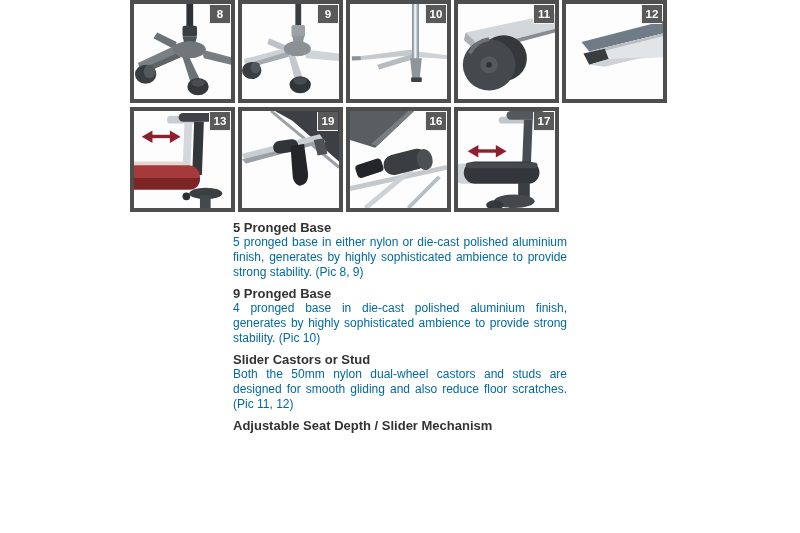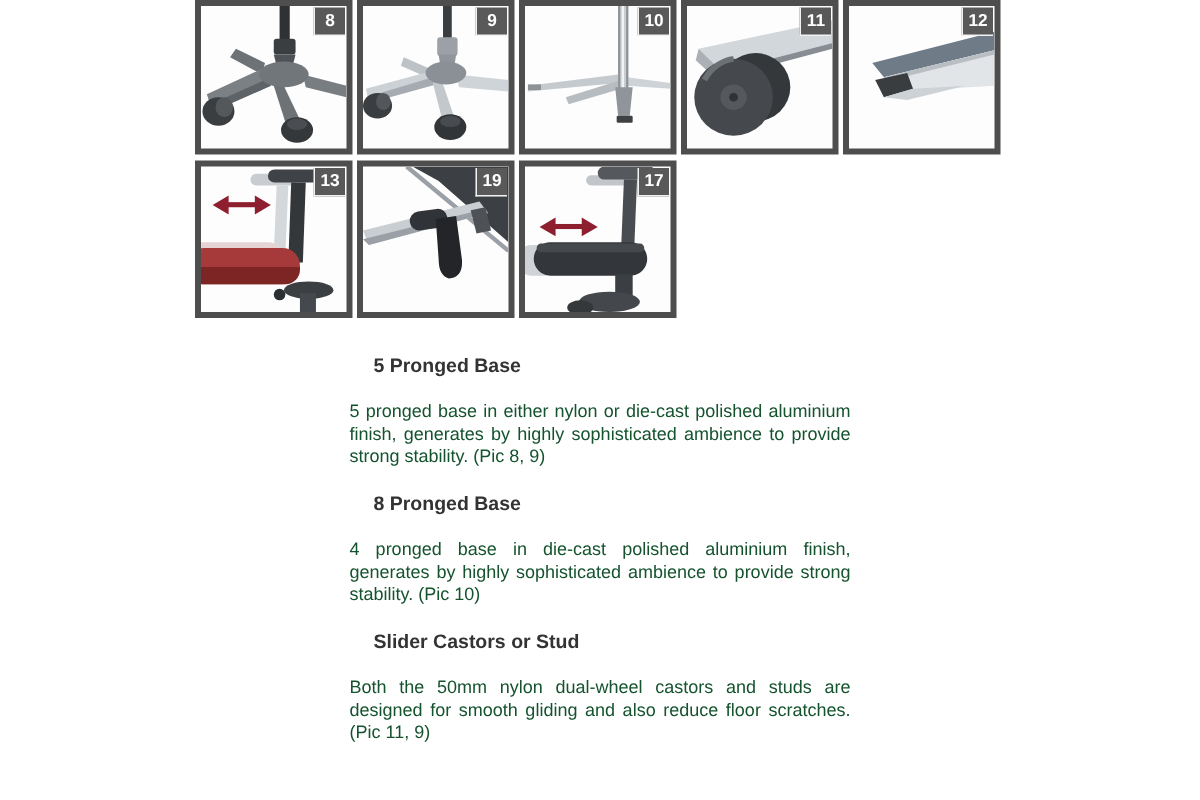--- a/index.html
+++ b/index.html
@@ -23,24 +23,24 @@
     background:#595959; color:#ffffff; font-size:11.5px; font-weight:bold;
     display:flex; align-items:center; justify-content:center;
     border-left:1px solid #f2f2f2; border-bottom:1px solid #f2f2f2;
   }
   .copy {
     position:absolute; left:233px; top:220px; width:346px;
     font-size:12px; line-height:15px;
   }
   .copy h3 {
     font-size:13px; font-weight:bold; color:#333333;
-    line-height:15px; margin:16px;
+    line-height:15px; margin:0;
   }
   .copy p {
-    text-align:justify; margin:0 12px 6px 0; color:#14532d;
+    text-align:justify; margin:0 12px 6px 0; color:#0369a1;
   }
 </style>
 </head>
 <body>
 
 <div class="gallery">
 
   <figure class="tile">
     <svg viewBox="0 0 100 100" preserveAspectRatio="none">
       <rect x="54" y="0" width="7" height="26" fill="#2f3235"></rect>
@@ -148,20 +148,33 @@
       <line x1="30" y1="0" x2="100" y2="58" stroke="#9aa0a5" stroke-width="3"></line>
       <polygon points="0,44 80,24 86,32 4,54" fill="#c9ced3"></polygon>
       <polygon points="0,50 84,29 86,32 4,54" fill="#9aa0a5"></polygon>
       <polygon points="74,30 84,28 88,44 78,46" fill="#4e5257"></polygon>
       <rect x="32" y="30" width="26" height="13" rx="6.5" fill="#303337" transform="rotate(-8 45 36)"></rect>
       <path d="M50,36 L64,34 L68,64 Q69,76 59,77 Q52,75 52,64 Z" fill="#232528"></path>
     </svg>
     <span class="badge">19</span>
   </figure>
 
+  <figure class="tile">
+    <svg viewBox="0 0 100 100" preserveAspectRatio="none">
+      <polygon points="0,0 66,0 26,38 0,30" fill="#595e63"></polygon>
+      <polygon points="60,0 66,0 28,36 22,34" fill="#787d82"></polygon>
+      <line x1="0" y1="80" x2="100" y2="58" stroke="#c4c9ce" stroke-width="5"></line>
+      <line x1="16" y1="100" x2="64" y2="60" stroke="#cdd2d7" stroke-width="5"></line>
+      <line x1="60" y1="100" x2="92" y2="68" stroke="#b9bec3" stroke-width="4"></line>
+      <rect x="34" y="42" width="46" height="21" rx="10.5" fill="#3a3e42" transform="rotate(-14 57 52)"></rect>
+      <ellipse cx="77" cy="50" rx="8" ry="11" fill="#4c5055" transform="rotate(-14 77 50)"></ellipse>
+      <rect x="6" y="52" width="28" height="14" rx="4" fill="#232528" transform="rotate(-18 20 59)"></rect>
+    </svg>
+    <span class="badge">16</span>
+  </figure>
 
   <figure class="tile">
     <svg viewBox="0 0 100 100" preserveAspectRatio="none">
       <rect x="42" y="6" width="34" height="7" rx="3.5" fill="#c2c6cb"></rect>
       <rect x="-6" y="54" width="30" height="21" rx="10.5" fill="#cfd3d7"></rect>
       <rect x="50" y="0" width="40" height="9" rx="4.5" fill="#55595e"></rect>
       <polygon points="68,9 77,9 75,58 66,58" fill="#494d52"></polygon>
       <rect x="6" y="52" width="78" height="23" rx="11.5" fill="#33363a"></rect>
       <rect x="8" y="53" width="74" height="6" rx="3" fill="#45484d"></rect>
       <rect x="62" y="74" width="12" height="17" fill="#3b3e42"></rect>
@@ -177,22 +190,23 @@
   </figure>
 
 </div>
 
 <div class="copy">
   <section>
     <h3>5 Pronged Base</h3>
     <p>5 pronged base in either nylon or die-cast polished aluminium finish, generates by highly sophisticated ambience to provide strong stability. (Pic 8, 9)</p>
   </section>
   <section>
-    <h3>8 Pronged Base</h3>
+    <h3>9 Pronged Base</h3>
     <p>4 pronged base in die-cast polished aluminium finish, generates by highly sophisticated ambience to provide strong stability. (Pic 10)</p>
   </section>
   <section>
     <h3>Slider Castors or Stud</h3>
-    <p>Both the 50mm nylon dual-wheel castors and studs are designed for smooth gliding and also reduce floor scratches. (Pic 11, 9)</p>
-  </section>
-  <section>
+    <p>Both the 50mm nylon dual-wheel castors and studs are designed for smooth gliding and also reduce floor scratches. (Pic 11, 12)</p>
+  </section>
+  <section>
+    <h3>Adjustable Seat Depth / Slider Mechanism</h3>
   </section>
 </div>
 
 </body></html>

